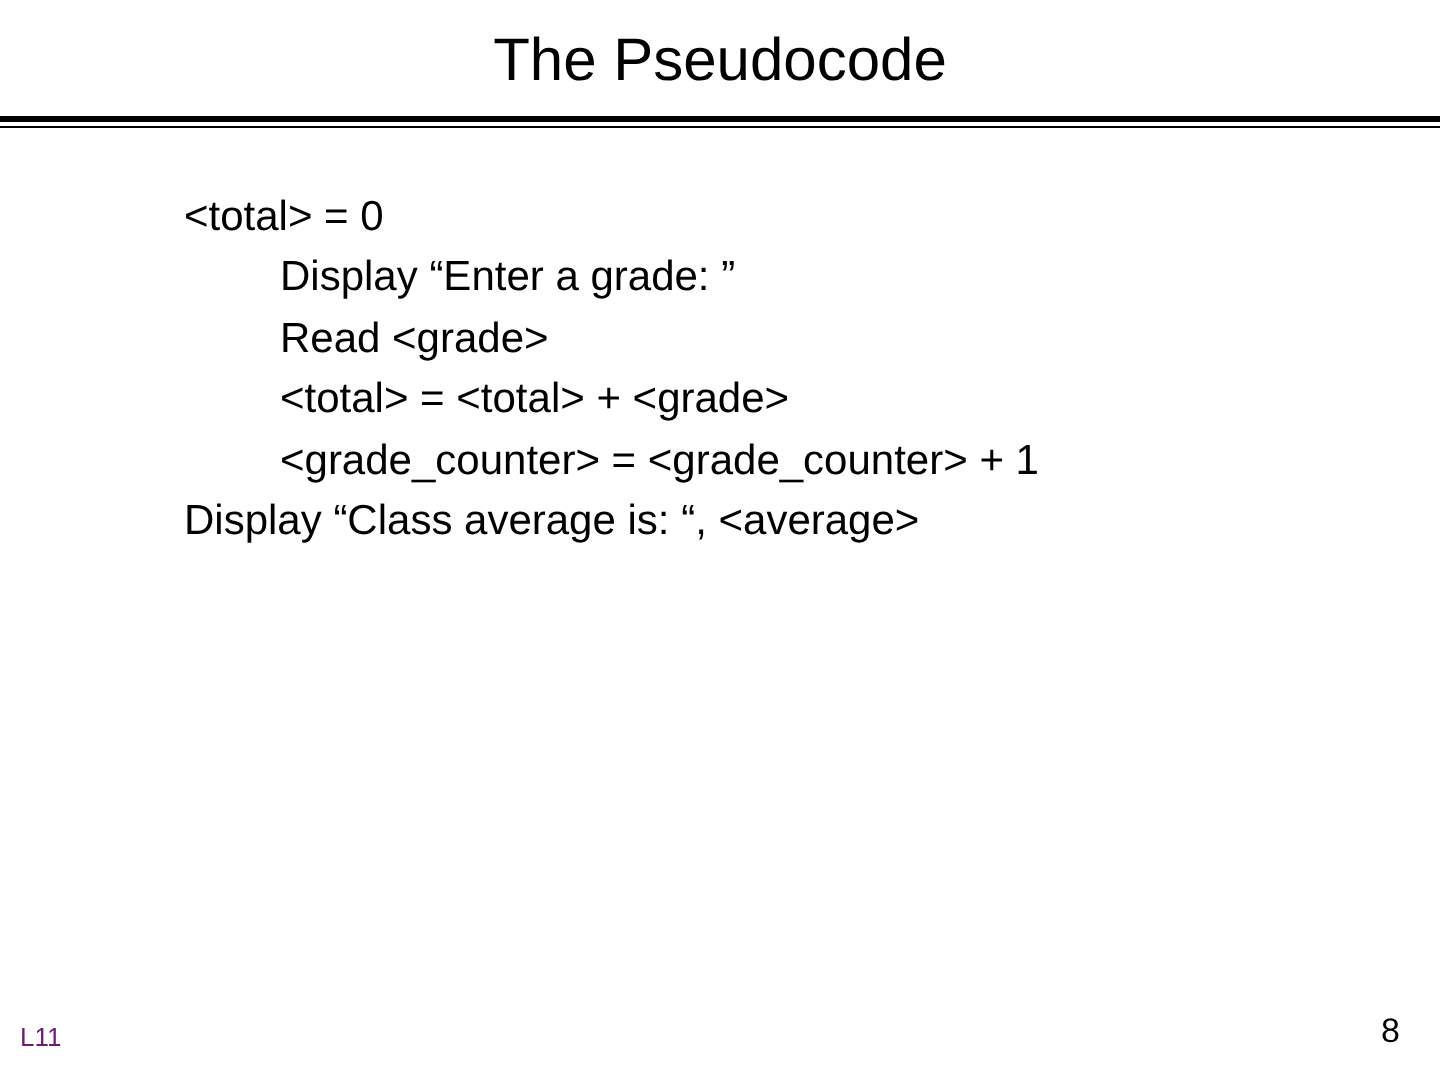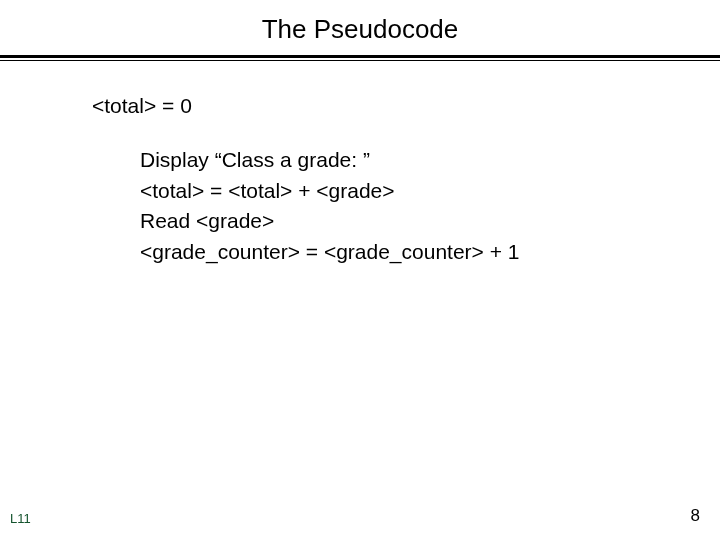--- a/index.html
+++ b/index.html
@@ -6,21 +6,21 @@
   body {
     width: 720px;
     height: 540px;
     background: #ffffff;
     font-family: Arial, Helvetica, sans-serif;
     position: relative;
     overflow: hidden;
   }
   .title {
     text-align: center;
-    font-size: 26px;
+    font-size: 30px;
     font-weight: 400;
     padding-top: 14px;
     padding-bottom: 10px;
     color: #000;
   }
   .rule {
     margin: 0;
     border: none;
     height: 4px;
     position: relative;
@@ -38,28 +38,28 @@
     left: 0; right: 0; top: 5px;
     height: 1px;
     background: #000;
   }
   .content {
     padding: 32px 0 0 92px;
     font-size: 21px;
     line-height: 1.45;
     color: #000;
   }
-  .block1 { margin-bottom: 24px; }
+  .block1 { }
   .indent { padding-left: 48px; }
   .footer-left {
     position: absolute;
     left: 10px;
     bottom: 14px;
     font-size: 13px;
-    color: #14532d;
+    color: #701a75;
     margin-top: 20px;
   }
   .footer-right {
     position: absolute;
     right: 20px;
     bottom: 14px;
     font-size: 17px;
     color: #000;
   }
 </style>
@@ -67,21 +67,22 @@
 <body>
 
 <div class="title">The Pseudocode</div>
 <div class="rule"></div>
 
 <div class="content">
   <div class="block1">
     <div>&lt;total&gt; = 0</div>
   </div>
   <div>
-    <div class="indent">Display “Class a grade: ”</div>
+    <div class="indent">Display “Enter a grade: ”</div>
+    <div class="indent">Read &lt;grade&gt;</div>
     <div class="indent">&lt;total&gt; = &lt;total&gt; + &lt;grade&gt;</div>
-    <div class="indent">Read &lt;grade&gt;</div>
     <div class="indent">&lt;grade_counter&gt; = &lt;grade_counter&gt; + 1</div>
+    <div>Display “Class average is: “, &lt;average&gt;</div>
   </div>
 </div>
 
 <div class="footer-left">L11</div>
 <div class="footer-right">8</div>
 
 </body></html>

